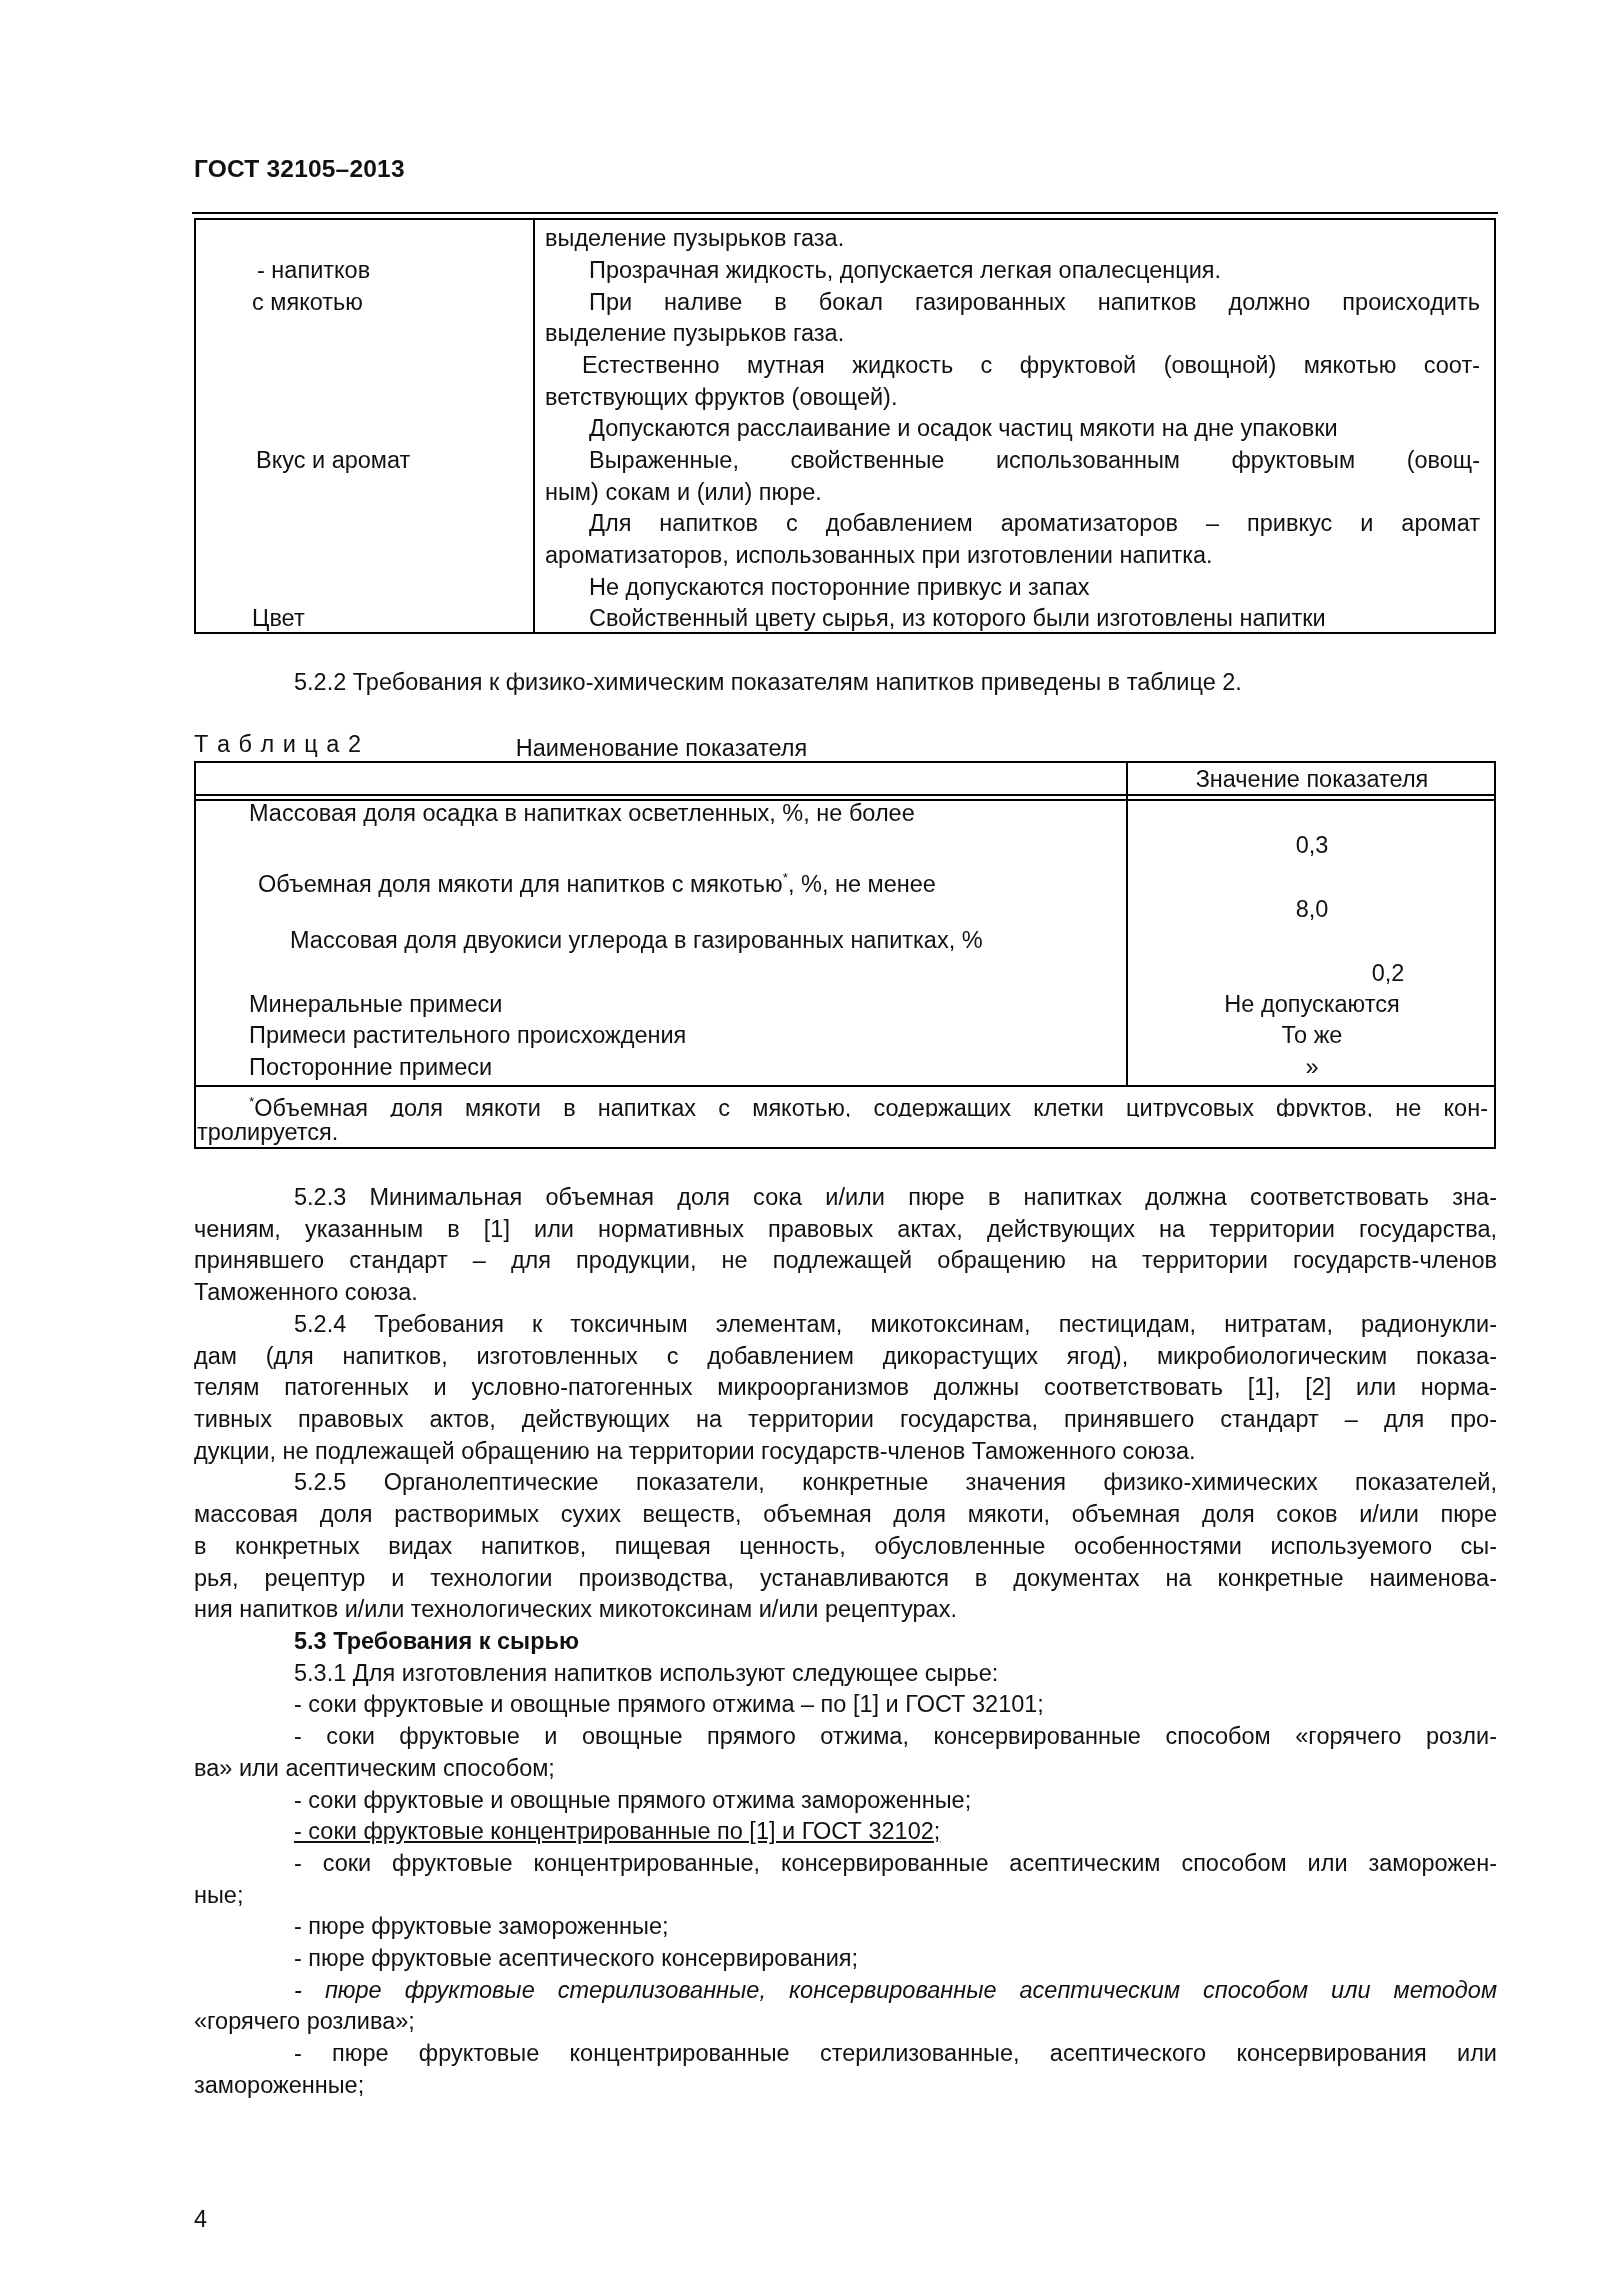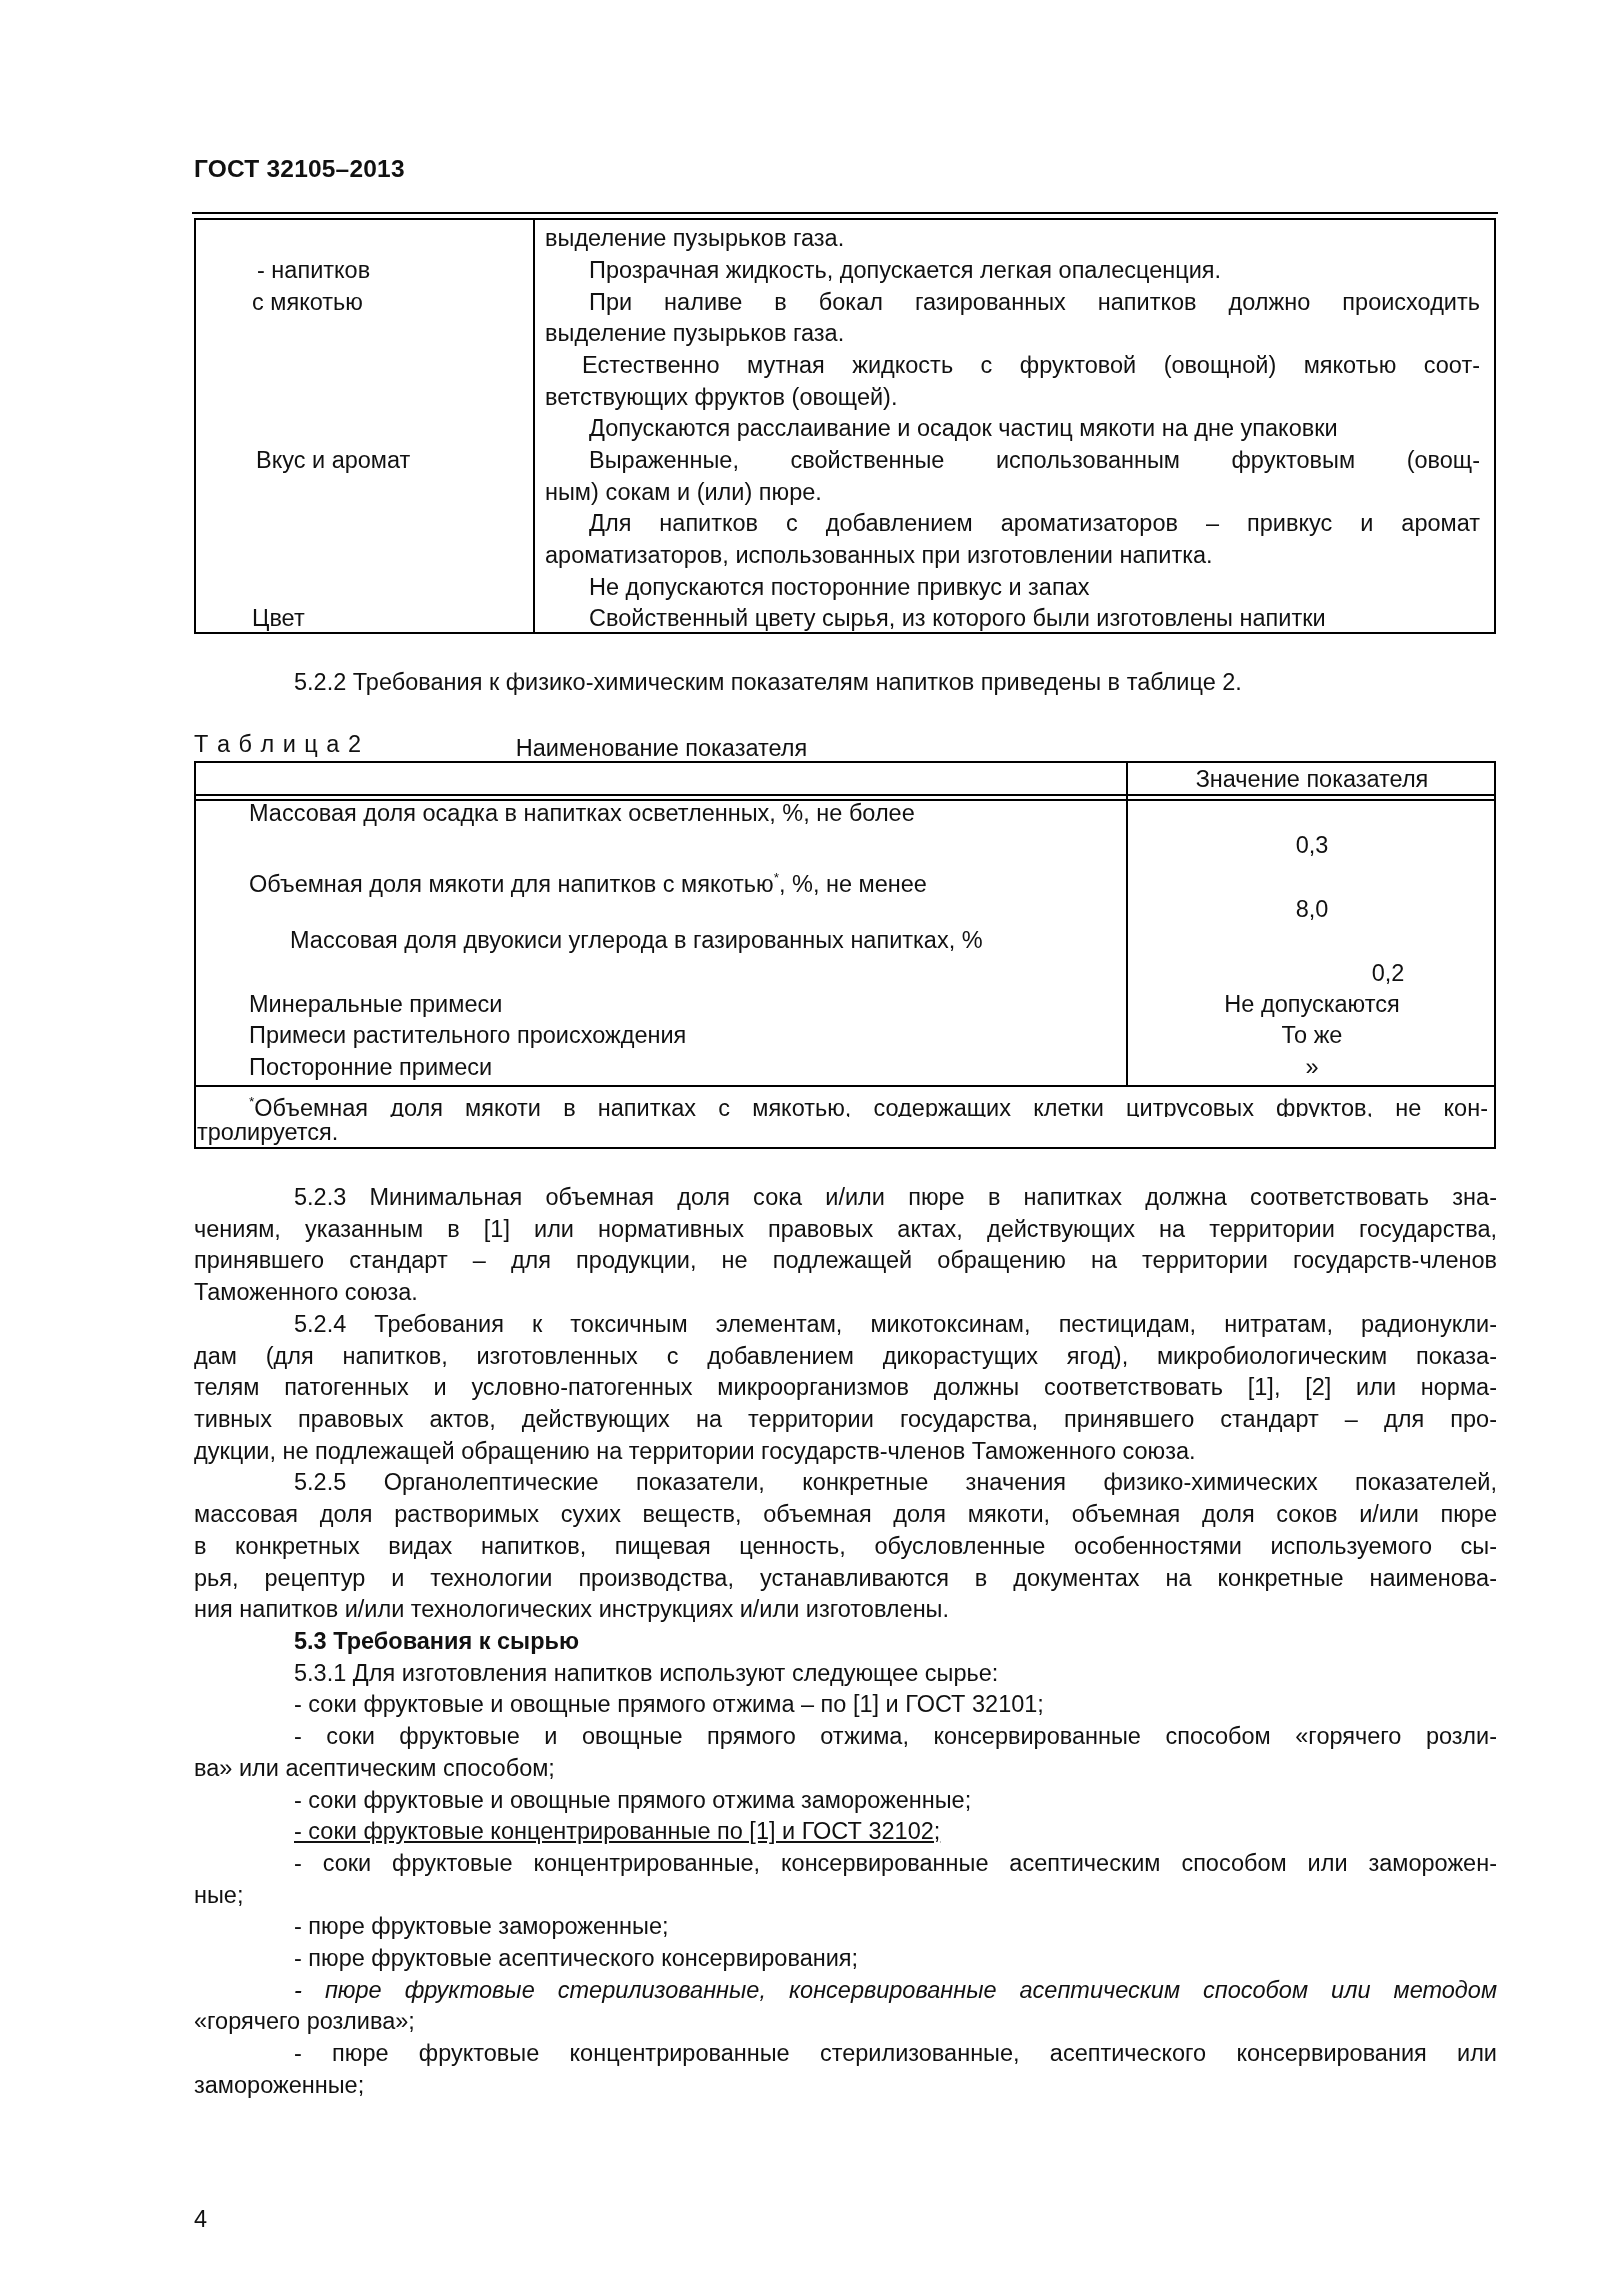--- a/index.html
+++ b/index.html
@@ -61,21 +61,21 @@
 <div class="abs t2-hline2"></div>
 <div class="abs t2-div"></div>
 <div class="abs t2-foot"></div>
 
 <div class="line center" style="left:196px; width:931px; top:733px;">Наименование показателя</div>
 <div class="line center" style="left:1128px; width:368px; top:764px;">Значение показателя</div>
 
 <div class="line" style="left:249px; top:798px;">Массовая доля осадка в напитках осветленных, %, не более</div>
 <div class="line center" style="left:1128px; width:368px; top:830px;">0,3</div>
 
-<div class="line" style="left:249px; top:862px;"><span>Объемная доля мякоти для напитков с мякотью</span><sup class="ast">*</sup><span>, %, не менее</span></div>
+<div class="line" style="left:258px; top:862px;"><span>Объемная доля мякоти для напитков с мякотью</span><sup class="ast">*</sup><span>, %, не менее</span></div>
 <div class="line center" style="left:1128px; width:368px; top:894px;">8,0</div>
 
 <div class="line" style="left:262px; top:925px;margin-left:28px;">Массовая доля двуокиси углерода в газированных напитках, %</div>
 <div class="line center" style="left:1128px; width:432px; top:958px;margin-left:44px;">0,2</div>
 
 <div class="line" style="left:249px; top:989px;">Минеральные примеси</div>
 <div class="line center" style="left:1128px; width:368px; top:989px;">Не допускаются</div>
 
 <div class="line" style="left:249px; top:1020px;">Примеси растительного происхождения</div>
 <div class="line center" style="left:1128px; width:368px; top:1020px;">То же</div>
@@ -93,21 +93,21 @@
     <div class="line" style="left: 194px; top: 1277px;">Таможенного союза.</div>
     <div class="line just" style="left: 294px; top: 1309px; width: 1203px;">5.2.4 Требования к токсичным элементам, микотоксинам, пестицидам, нитратам, радионукли-</div>
     <div class="line just" style="left: 194px; top: 1341px; width: 1303px;">дам (для напитков, изготовленных с добавлением дикорастущих ягод), микробиологическим показа-</div>
     <div class="line just" style="left: 194px; top: 1372px; width: 1303px;">телям патогенных и условно-патогенных микроорганизмов должны соответствовать [1], [2] или норма-</div>
     <div class="line just" style="left: 194px; top: 1404px; width: 1303px;">тивных правовых актов, действующих на территории государства, принявшего стандарт – для про-</div>
     <div class="line" style="left: 194px; top: 1436px;">дукции, не подлежащей обращению на территории государств-членов Таможенного союза.</div>
     <div class="line just" style="left: 294px; top: 1467px; width: 1203px;">5.2.5 Органолептические показатели, конкретные значения физико-химических показателей,</div>
     <div class="line just" style="left: 194px; top: 1499px; width: 1303px;">массовая доля растворимых сухих веществ, объемная доля мякоти, объемная доля соков и/или пюре</div>
     <div class="line just" style="left: 194px; top: 1531px; width: 1303px;">в конкретных видах напитков, пищевая ценность, обусловленные особенностями используемого сы-</div>
     <div class="line just" style="left: 194px; top: 1563px; width: 1303px;">рья, рецептур и технологии производства, устанавливаются в документах на конкретные наименова-</div>
-    <div class="line" style="left: 194px; top: 1594px;">ния напитков и/или технологических инструкциях и/или изготовлены.</div>
+    <div class="line" style="left: 194px; top: 1594px;">ния напитков и/или технологических микотоксинам и/или рецептурах.</div>
     <div class="line bold" style="left: 294px; top: 1626px;">5.3 Требования к сырью</div>
     <div class="line" style="left: 294px; top: 1658px;">5.3.1 Для изготовления напитков используют следующее сырье:</div>
     <div class="line" style="left: 294px; top: 1689px;">- соки фруктовые и овощные прямого отжима – по [1] и  ГОСТ 32101;</div>
     <div class="line just" style="left: 294px; top: 1721px; width: 1203px;">- соки фруктовые и овощные прямого отжима, консервированные способом «горячего розли-</div>
     <div class="line" style="left: 194px; top: 1753px;">ва» или асептическим способом;</div>
     <div class="line" style="left: 294px; top: 1785px;">- соки фруктовые и овощные прямого отжима замороженные;</div>
     <div class="line" style="left: 294px; top: 1816px; text-decoration: underline;">- соки фруктовые концентрированные по [1] и ГОСТ 32102;</div>
     <div class="line just" style="left: 294px; top: 1848px; width: 1203px;">- соки фруктовые концентрированные, консервированные асептическим способом или заморожен-</div>
     <div class="line" style="left: 194px; top: 1880px;">ные;</div>
     <div class="line" style="left: 294px; top: 1911px;">- пюре фруктовые замороженные;</div>

